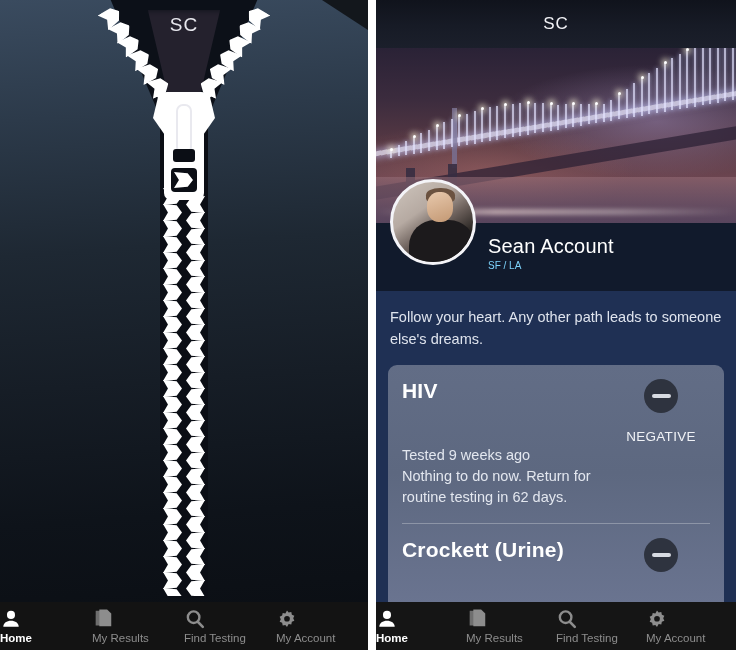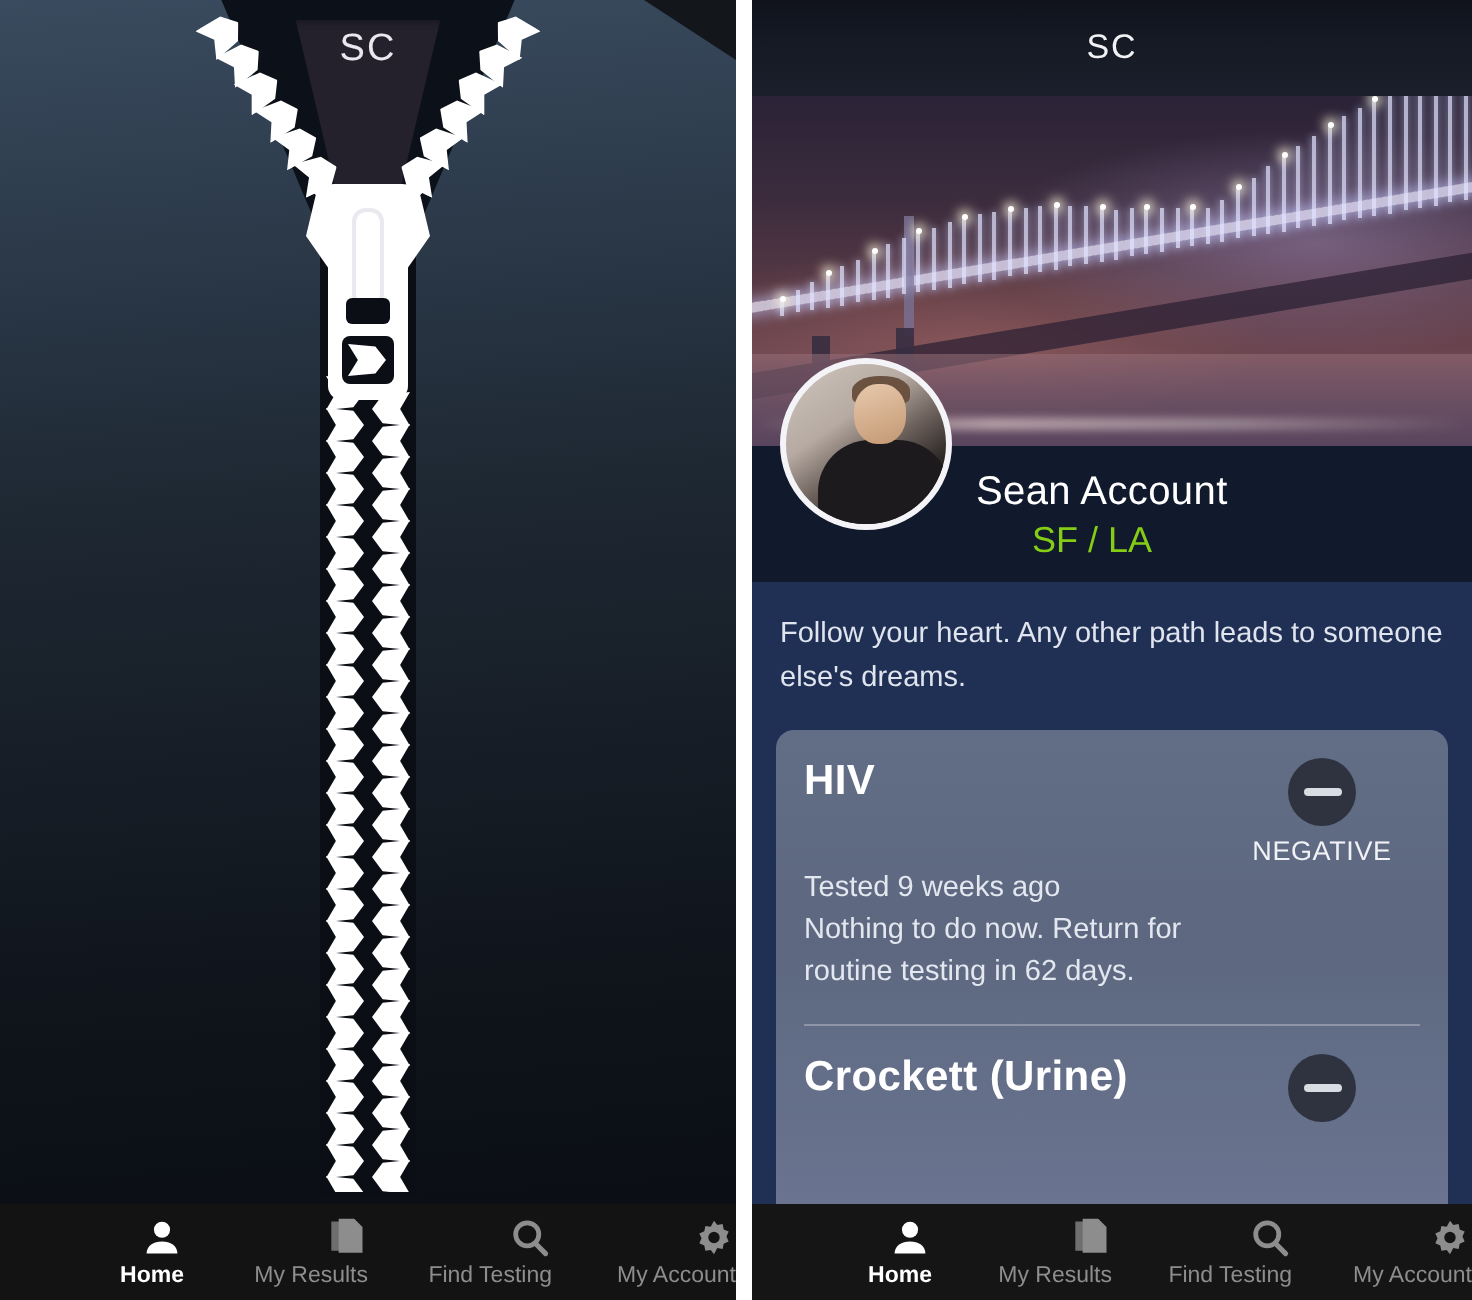--- a/index.html
+++ b/index.html
@@ -106,46 +106,46 @@
     border:3px solid #f4f4f8; overflow:hidden;
     background:linear-gradient(145deg,#cfc6be 0%, #b6aaa2 35%, #6e625d 55%, #2b2724 75%, #1a1715 100%); }
   .avatar .face { position:absolute; left:34px; top:10px; width:26px; height:30px; border-radius:45%;
     background:linear-gradient(160deg,#e8c9ad,#c39873); }
   .avatar .hair { position:absolute; left:33px; top:6px; width:29px; height:15px; border-radius:48% 48% 30% 30%;
     background:#6b5240; }
   .avatar .shirt { position:absolute; left:16px; top:38px; width:66px; height:50px; border-radius:26px 26px 0 0;
     background:#1c1a1c; }
   .ident-text { position:absolute; left:112px; top:12px; }
   .ident-name { color:#fff; font-size:20px; font-weight:400; letter-spacing:.2px; }
-  .ident-loc { color:#84cc16; font-size:18px; margin-top:2px;margin-left:28px; }
+  .ident-loc { color:#7dd3fc; font-size:10px; margin-top:2px; }
 
   
   .bio { padding:16px 14px 14px 14px; background:#1f3054; }
   .bio p { color:#dfe4ee; font-size:14.5px; line-height:1.5; }
 
   
   .card-wrap { padding:0 12px; background:#1f3054; height:calc(100% - 48px - 175px - 68px - 72px - 48px); }
   .card { background:linear-gradient(180deg,#626d86 0%, #5d6880 45%, #6a7490 100%);
     border-radius:9px 9px 0 0; padding:14px 14px 0 14px; height:100%; }
   .result-row { position:relative; }
   .result-head { display:flex; align-items:flex-start; justify-content:space-between; }
   .result-title { color:#ffffff; font-size:21px; font-weight:bold; letter-spacing:.2px; }
   .badge-col { display:flex; flex-direction:column; align-items:center; width:98px; }
   .badge-neg { width:34px; height:34px; border-radius:50%; background:#2e333f;
     display:flex; align-items:center; justify-content:center; }
   .badge-neg i { display:block; width:19px; height:4px; border-radius:2px; background:#d7dbe2; }
-  .badge-label { color:#f0f2f6; font-size:13.5px; margin-top:5px; letter-spacing:.3px; }
+  .badge-label { color:#f0f2f6; font-size:13.5px; margin-top:16px; letter-spacing:.3px; }
   .result-body { color:#e3e7ef; font-size:14.5px; line-height:1.42; margin-top:1px; max-width:205px; }
   .divider { height:1px; background:rgba(255,255,255,.28); margin:16px 0 14px 0; }
 
   
   .tabbar { position:absolute; left:0; bottom:0; width:100%; height:48px;
     background:#151515; display:flex; }
   .panel-left .tabbar { background:#131313; }
-  .tab { flex:1; display:flex; flex-direction:column; align-items:flex-end; justify-content:center; gap:2px; }
+  .tab { flex:1; display:flex; flex-direction:column; align-items:flex-start; justify-content:center; gap:2px; }
   .tab .lbl { font-size:11.5px; color:#8d8d8d; }
   .tab.active .lbl { color:#ffffff; font-weight:bold; }
   .tab svg { display:block; }
   .ic { fill:#8d8d8d; }
   .tab.active .ic { fill:#ffffff; }
 </style>
 </head>
 <body>
 
 <div class="stage">

